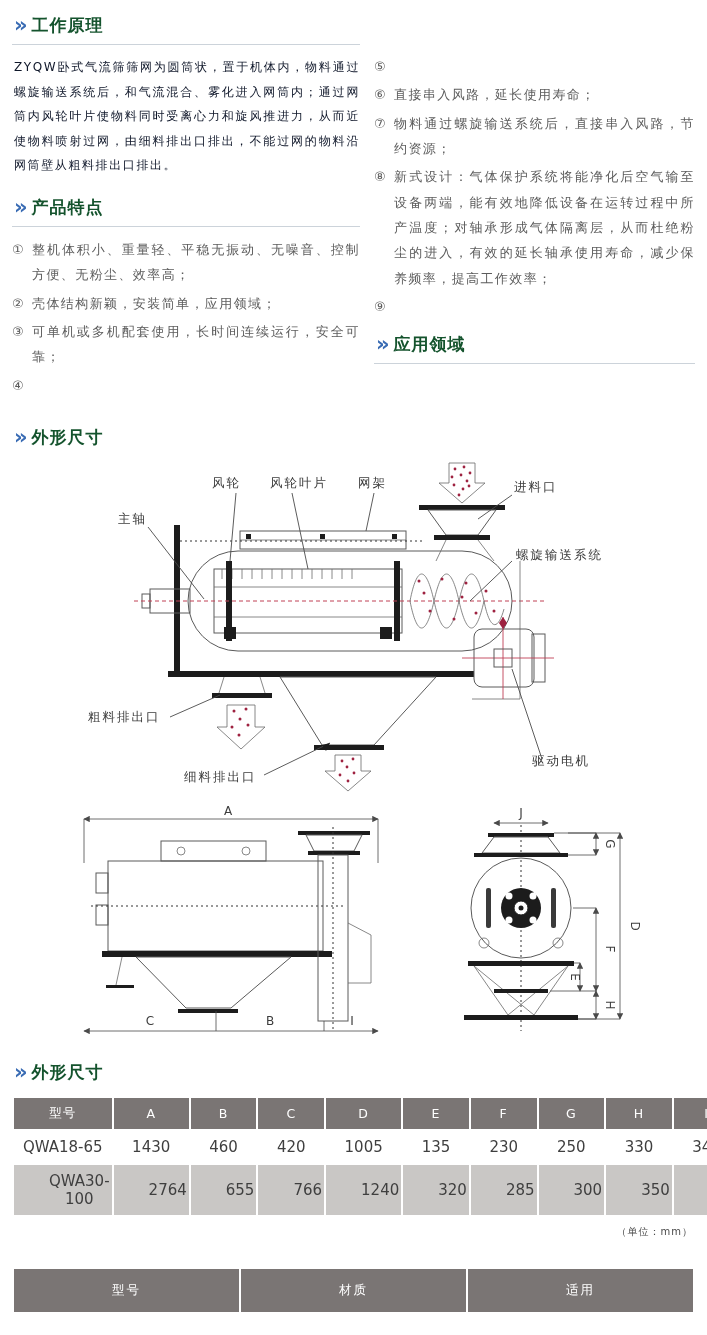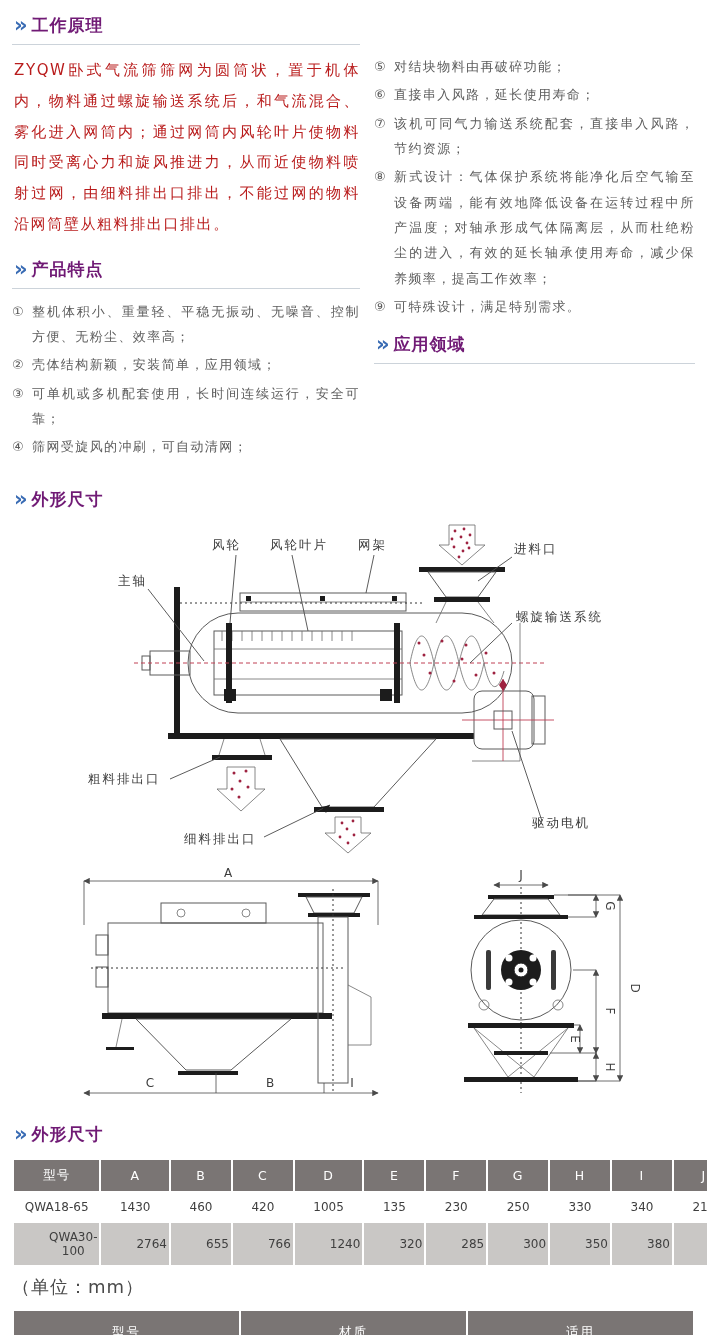--- a/index.html
+++ b/index.html
@@ -10,28 +10,28 @@
   }
   .page{padding:10px 12px 20px 12px;box-sizing:border-box;}
 
   
   .sec-head{
     display:flex;align-items:center;gap:7px;
     border-bottom:1px solid #ccd3da;
     padding:4px 0 7px 2px;margin:0 0 10px 0;
   }
   .chev{color:#3a6cb4;font-weight:bold;font-size:21px;line-height:1;letter-spacing:-3px;}
-  .sec-title{color:#701a75;font-weight:bold;font-size:17px;letter-spacing:1px;text-align:center;}
+  .sec-title{color:#14532d;font-weight:bold;font-size:17px;letter-spacing:1px;text-align:center;}
 
   
   .cols{display:flex;gap:14px;}
   .col-l{width:348px;flex:0 0 348px;}
   .col-r{flex:1 1 auto;min-width:0;}
   .para{
-    font-size:15px;line-height:2.05;color:#b91c1c;
+    font-size:12px;line-height:2.05;color:#0f172a;
     text-align:justify;letter-spacing:1.6px;margin:2px 0 14px 2px;
   }
   .feat-list{margin:2px 0 10px 0;}
   .feat{display:flex;gap:7px;font-size:13px;line-height:1.95;color:#5c5c5c;letter-spacing:1.4px;margin-bottom:3px;}
   .feat .num{flex:0 0 auto;}
   .feat .txt{text-align:justify;}
   .col-r .feat-list{margin-top:44px;}
 
   
   .diagram-wrap{display:flex;justify-content:center;margin:6px 0 2px 0;}
@@ -48,24 +48,24 @@
   .blkdot{stroke:#333;stroke-width:1;stroke-dasharray:2 3;fill:none;}
   .dot{fill:#9e2240;}
   .dim{stroke:#4a4a4a;stroke-width:0.8;fill:none;}
 
   
   .tbl{width:100%;border-collapse:separate;border-spacing:2px;margin-top:4px;}
   .tbl th{
     background:#7a7574;color:#ffffff;font-weight:normal;
     font-size:12.5px;padding:7px 2px;text-align:center;letter-spacing:1px;
   }
-  .tbl td{font-size:12px;color:#3f3f3f;text-align:center;padding:7px 2px;background:#ffffff;margin-top:48px;}
+  .tbl td{font-size:15px;color:#3f3f3f;text-align:center;padding:7px 2px;background:#ffffff;margin-top:48px;}
   .tbl tr.alt td{background:#c9c7c5;padding-left:35px;}
   .tbl .modelcol{width:14%;}
-  .unit-note{font-size:18px;color:#4a4a4a;text-align:left;margin:8px 2px 10px 0;letter-spacing:1px;}
+  .unit-note{font-size:10px;color:#4a4a4a;text-align:right;margin:8px 2px 28px 0;letter-spacing:1px;}
 
   .tbl2{width:100%;border-collapse:separate;border-spacing:2px;}
   .tbl2 th{
     background:#7a7574;color:#fff;font-weight:normal;font-size:12.5px;
     padding:13px 2px;text-align:center;letter-spacing:2px;width:33.3%;
   }
 
   .sect{margin-top:14px;}
 </style>
 </head>
@@ -94,46 +94,43 @@
         <div class="feat">
           <span class="num">②</span>
           <span class="txt">壳体结构新颖，安装简单，应用领域；</span>
         </div>
         <div class="feat">
           <span class="num">③</span>
           <span class="txt">可单机或多机配套使用，长时间连续运行，安全可靠；</span>
         </div>
         <div class="feat">
           <span class="num">④</span>
-          <span class="txt">筛网受旋风的冲刷，可自动清网；</span>
         </div>
       </div>
     </div>
 
     <div class="col-r">
       <div class="feat-list">
         <div class="feat">
           <span class="num">⑤</span>
-          <span class="txt">对结块物料由再破碎功能；</span>
         </div>
         <div class="feat">
           <span class="num">⑥</span>
           <span class="txt">直接串入风路，延长使用寿命；</span>
         </div>
         <div class="feat">
           <span class="num">⑦</span>
-          <span class="txt">该机可同气力输送系统配套，直接串入风路，节约资源；</span>
+          <span class="txt">物料通过螺旋输送系统后，直接串入风路，节约资源；</span>
         </div>
         <div class="feat">
           <span class="num">⑧</span>
           <span class="txt">新式设计：气体保护系统将能净化后空气输至设备两端，能有效地降低设备在运转过程中所产温度；对轴承形成气体隔离层，从而杜绝粉尘的进入，有效的延长轴承使用寿命，减少保养频率，提高工作效率；</span>
         </div>
         <div class="feat">
           <span class="num">⑨</span>
-          <span class="txt">可特殊设计，满足特别需求。</span>
         </div>
       </div>
 
       <div class="sec-head">
         <span class="chev">»</span>
         <span class="sec-title">应用领域</span>
       </div>
     </div>
   </div>
 

